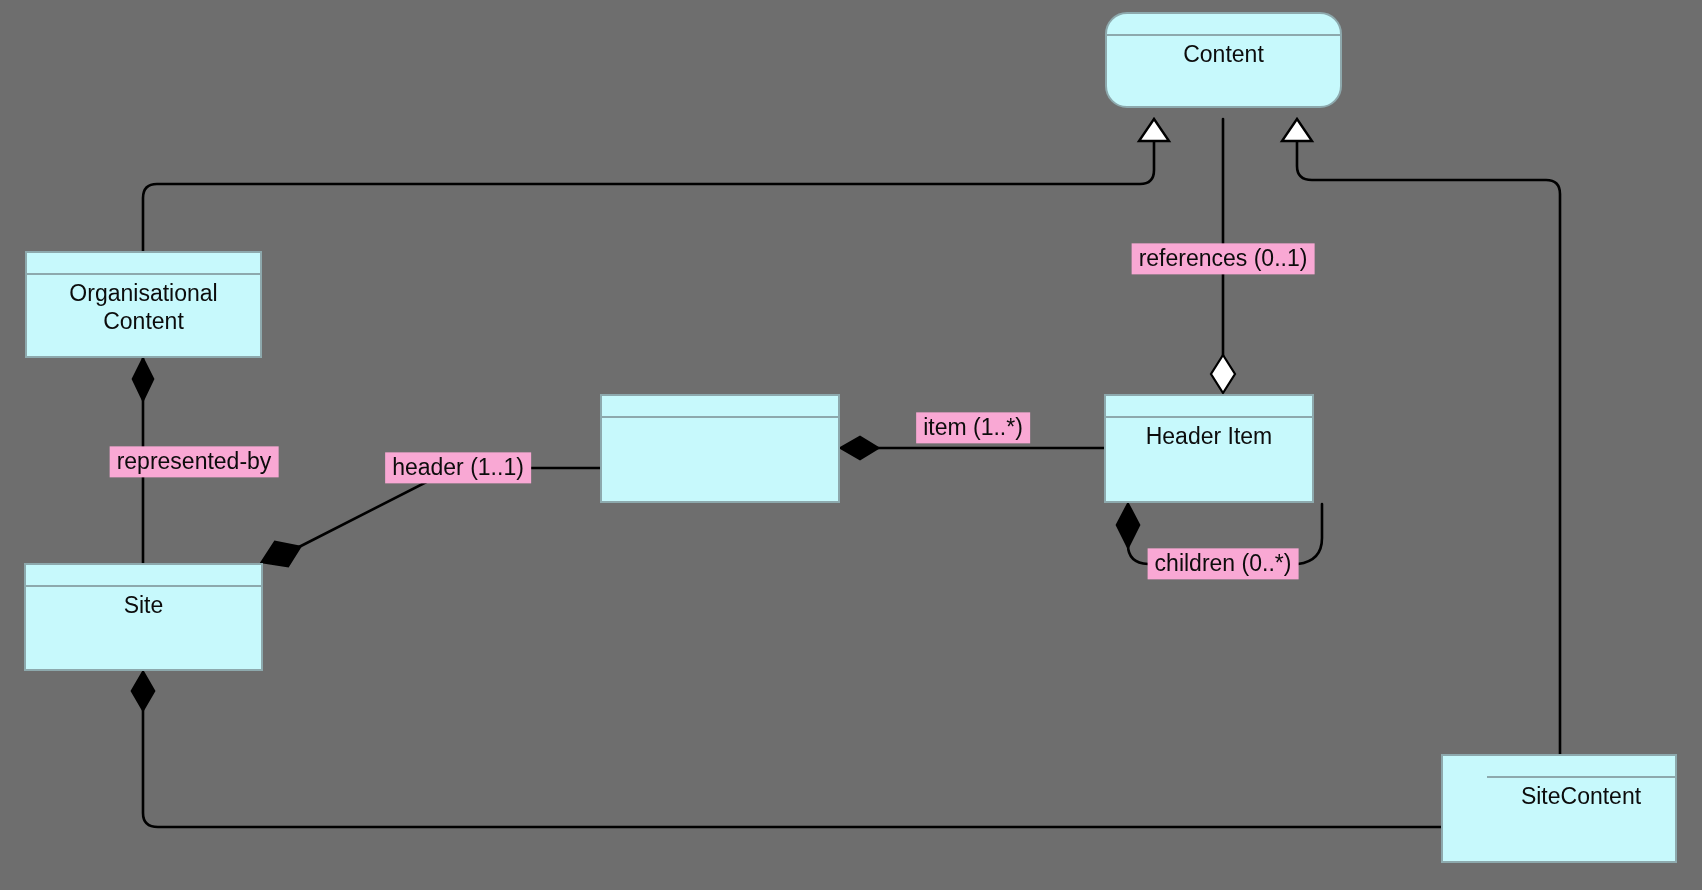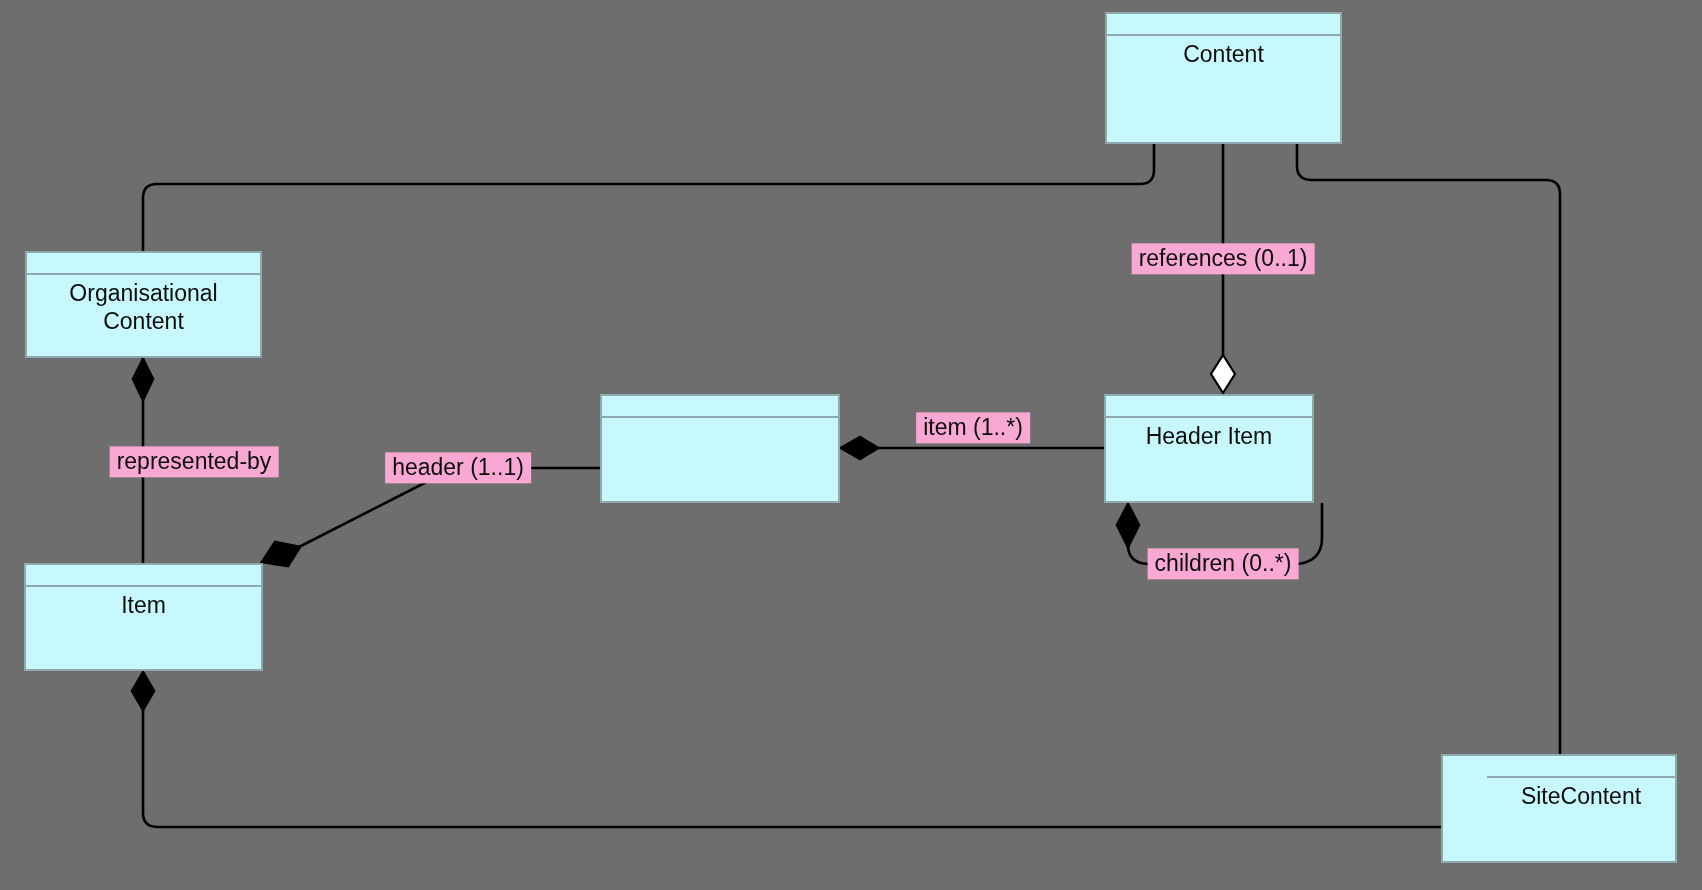--- a/index.html
+++ b/index.html
@@ -91,33 +91,33 @@
       <polygon points="143,672 154,691 143,710 132,691" fill="#000000"></polygon>
     </g>
   </svg>
 
   <div class="edge-label" style="left:1223px; top:259px;">references (0..1)</div>
   <div class="edge-label" style="left:146px; top:462px;margin-left:48px;">represented-by</div>
   <div class="edge-label" style="left:458px; top:468px;">header (1..1)</div>
   <div class="edge-label" style="left:973px; top:428px;">item (1..*)</div>
   <div class="edge-label" style="left:1223px; top:564px;">children (0..*)</div>
 
-  <div class="class-node" style="left:1105px; top:12px; width:237px; height:132px;">
+  <div class="class-node" style="left:1105px; top:12px; width:237px; height:96px;border-radius:22px;">
     <div class="compartment-top"></div>
     <div class="class-name">Content</div>
   </div>
 
   <div class="class-node" style="left:25px; top:251px; width:237px; height:107px;">
     <div class="compartment-top"></div>
     <div class="class-name">Organisational Content</div>
   </div>
 
   <div class="class-node" style="left:24px; top:563px; width:239px; height:108px;">
     <div class="compartment-top"></div>
-    <div class="class-name">Item</div>
+    <div class="class-name">Site</div>
   </div>
 
   <div class="class-node" style="left:600px; top:394px; width:240px; height:109px;">
     <div class="compartment-top"></div>
   </div>
 
   <div class="class-node" style="left:1104px; top:394px; width:210px; height:109px;">
     <div class="compartment-top"></div>
     <div class="class-name">Header Item</div>
   </div>

